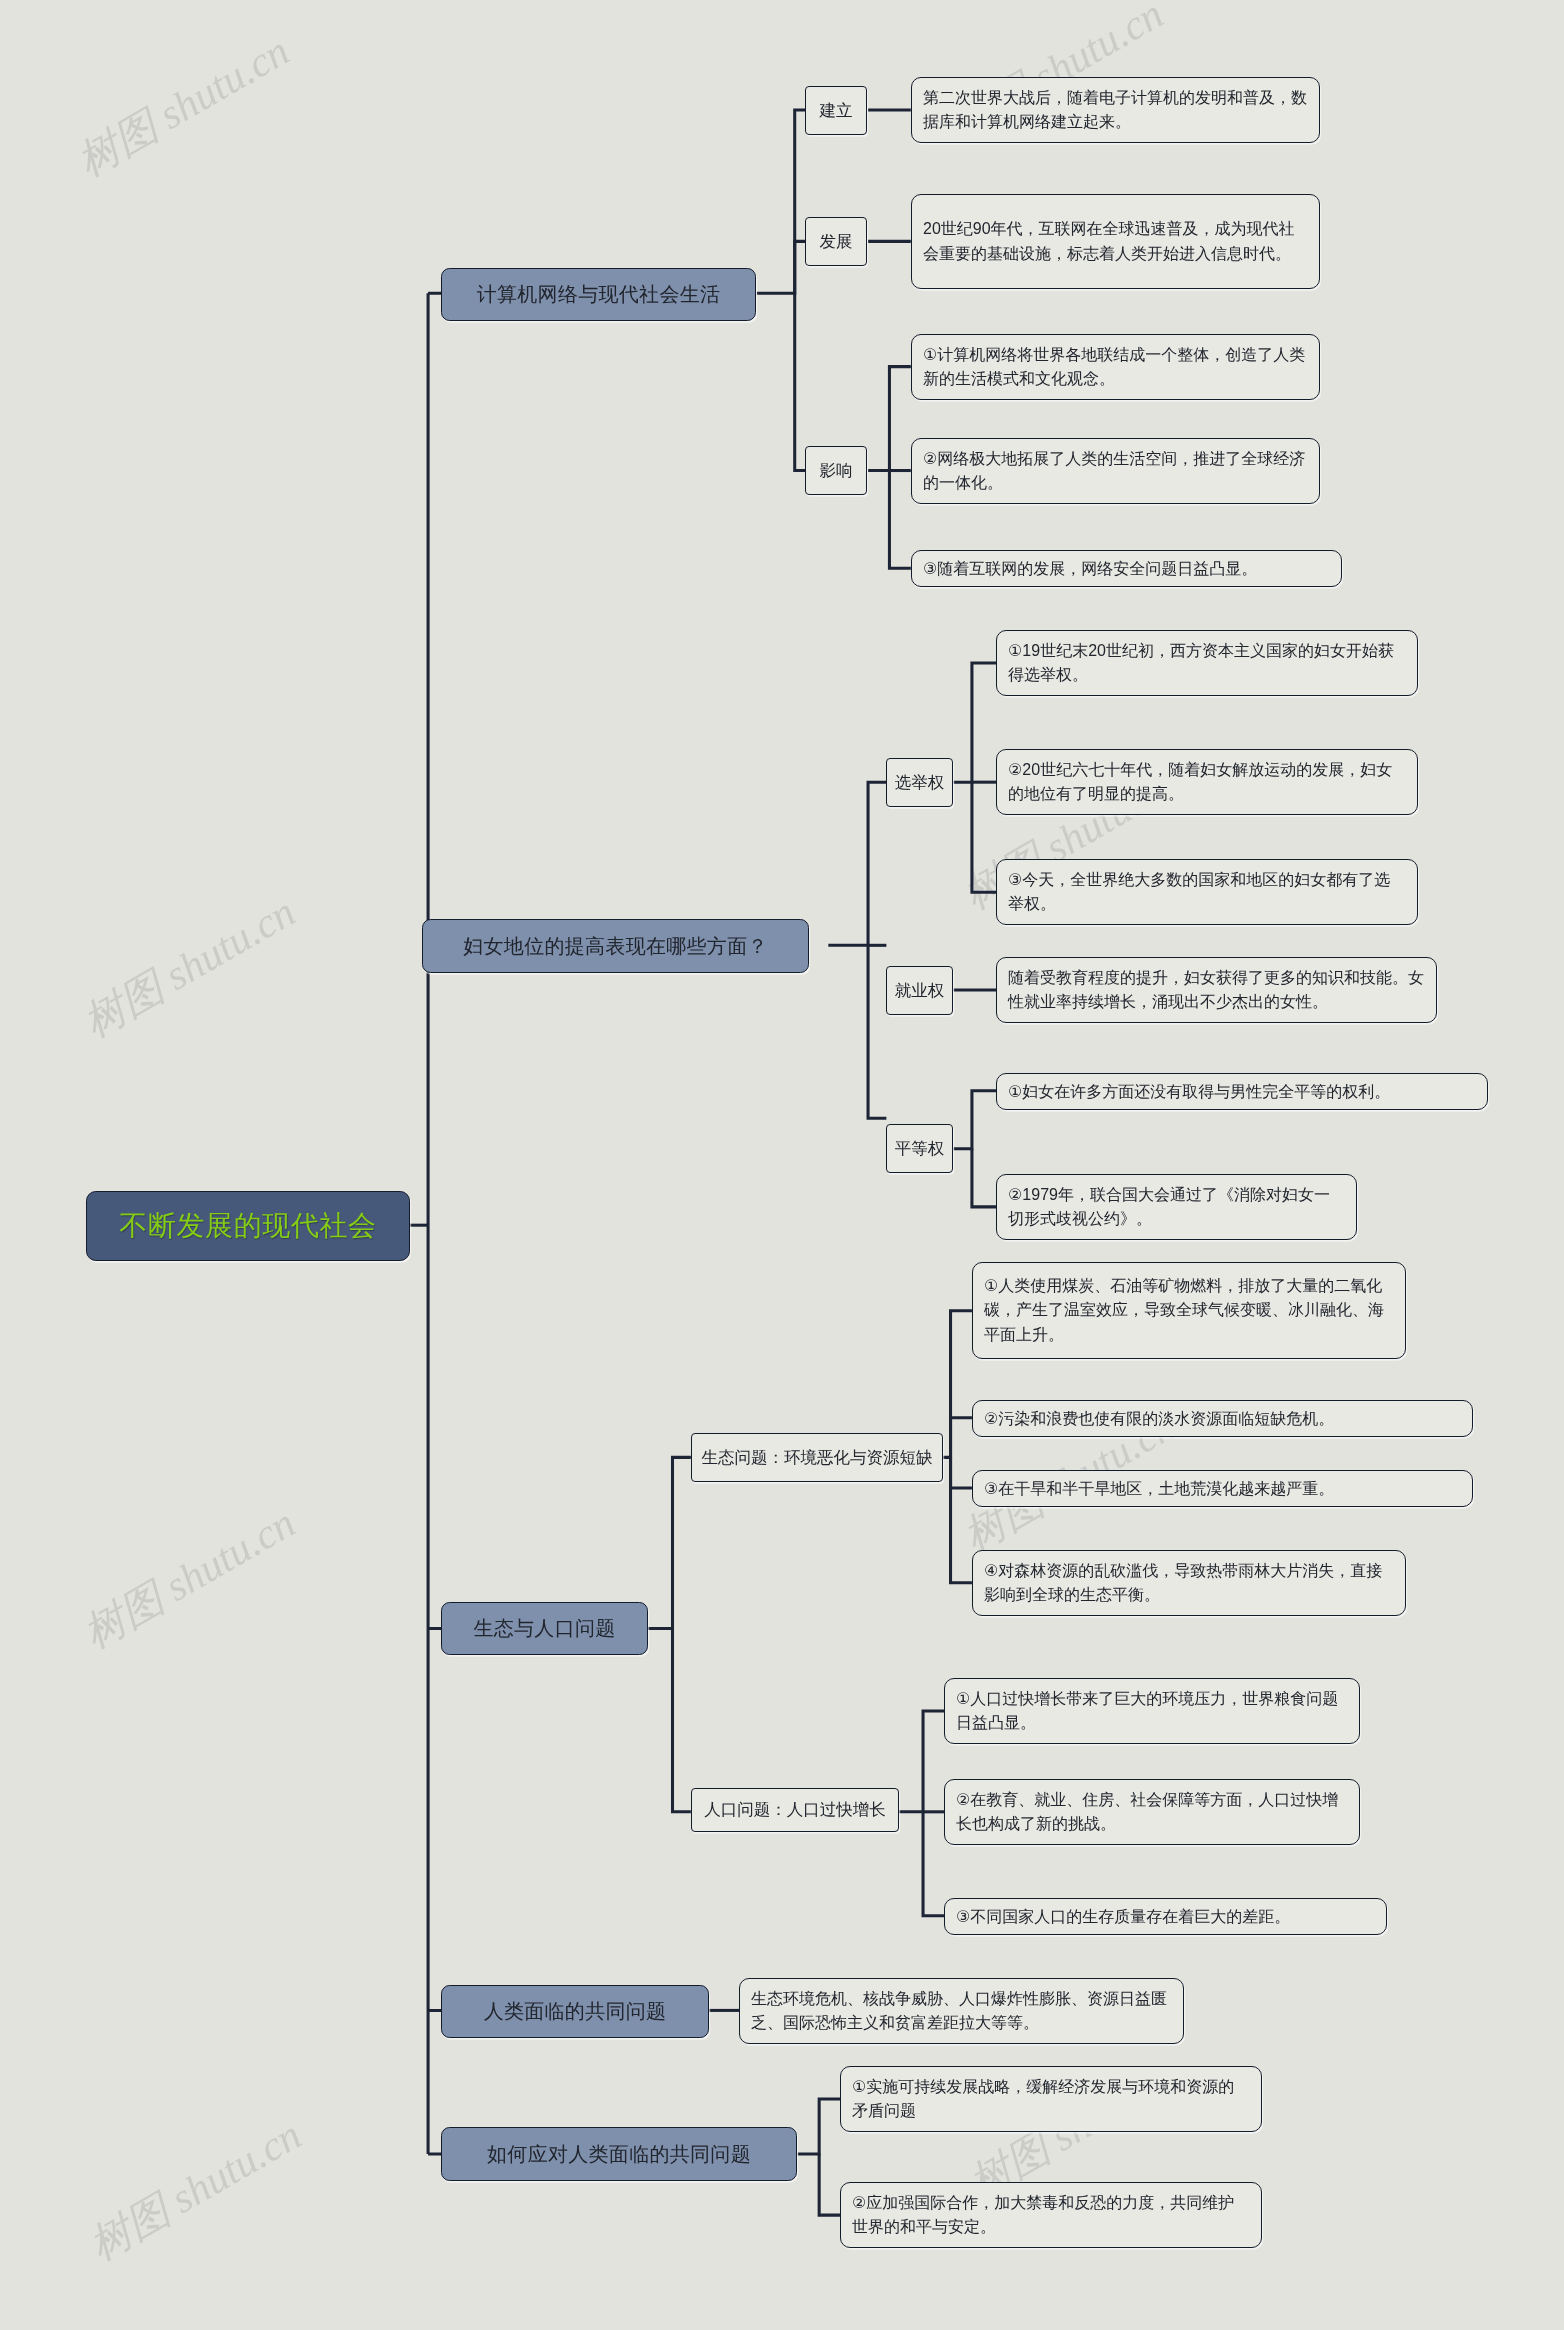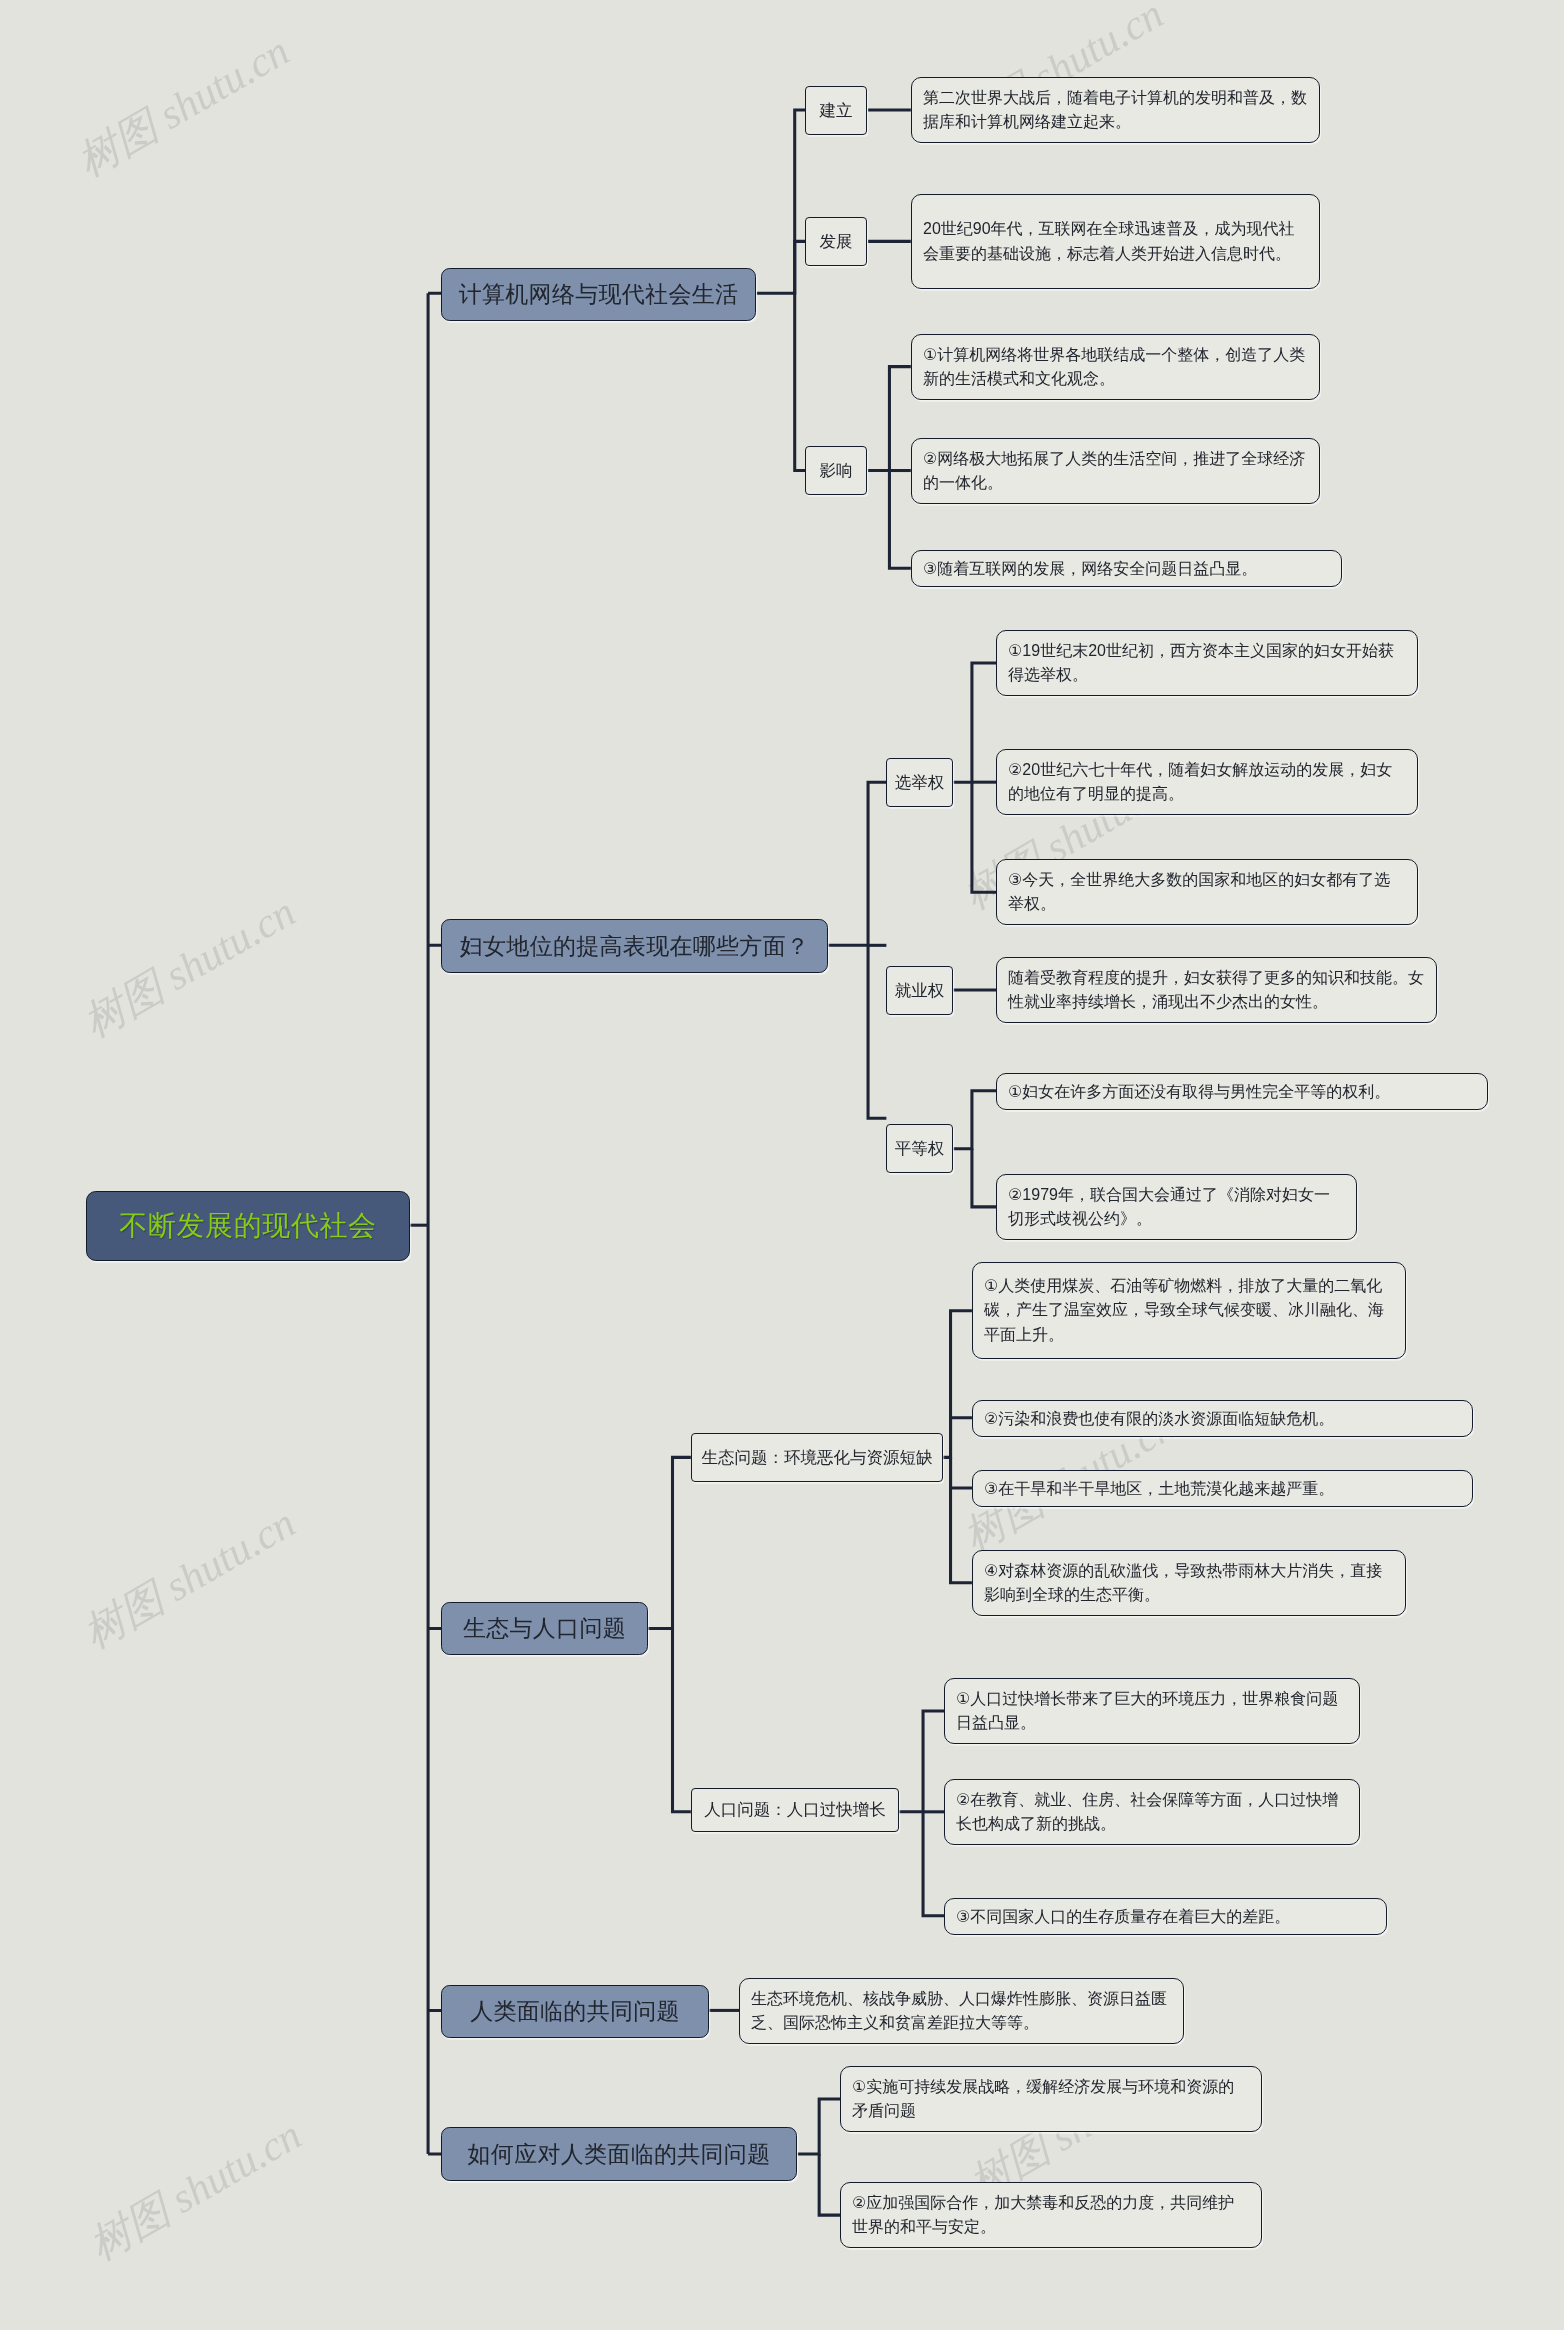--- a/index.html
+++ b/index.html
@@ -55,21 +55,21 @@
     text-align:center;
     font-size:28px;
     letter-spacing:0.6px;
     text-shadow:0.6px 0.6px 1.2px rgba(0,0,0,.35);
   }
   .lvl1 {
     background:#7f90ad;
     border-radius:8.6px;
     justify-content:center;
     text-align:center;
-    font-size:23px;
+    font-size:20px;
     letter-spacing:0.3px;
   }
   .lvl2 {
     background:#e9e9e4;
     justify-content:center;
     text-align:center;
     font-size:16.5px;
     border-radius:4px;
   }
   .leaf {
@@ -179,21 +179,21 @@
   <div class="node leaf" style="left:911px; top:334px; width:409px; height:66px;">
     <span class="txt">①计算机网络将世界各地联结成一个整体，创造了人类新的生活模式和文化观念。</span>
   </div>
   <div class="node leaf" style="left:911px; top:438px; width:409px; height:66px;">
     <span class="txt">②网络极大地拓展了人类的生活空间，推进了全球经济的一体化。</span>
   </div>
   <div class="node leaf one" style="left:911px; top:550px; width:431px; height:37px;">
     <span class="txt">③随着互联网的发展，网络安全问题日益凸显。</span>
   </div>
 
-  <div class="node lvl1" style="left:441px; top:919px; width:387px; height:54px;">
+  <div class="node lvl1" style="left:422px; top:919px; width:387px; height:54px;">
     <span class="txt">妇女地位的提高表现在哪些方面？</span>
   </div>
 
   <div class="node lvl2" style="left:886px; top:758px; width:67px; height:49px;">
     <span class="txt">选举权</span>
   </div>
   <div class="node leaf" style="left:996px; top:630px; width:422px; height:66px;">
     <span class="txt">①19世纪末20世纪初，西方资本主义国家的妇女开始获得选举权。</span>
   </div>
   <div class="node leaf" style="left:996px; top:749px; width:422px; height:66px;">

